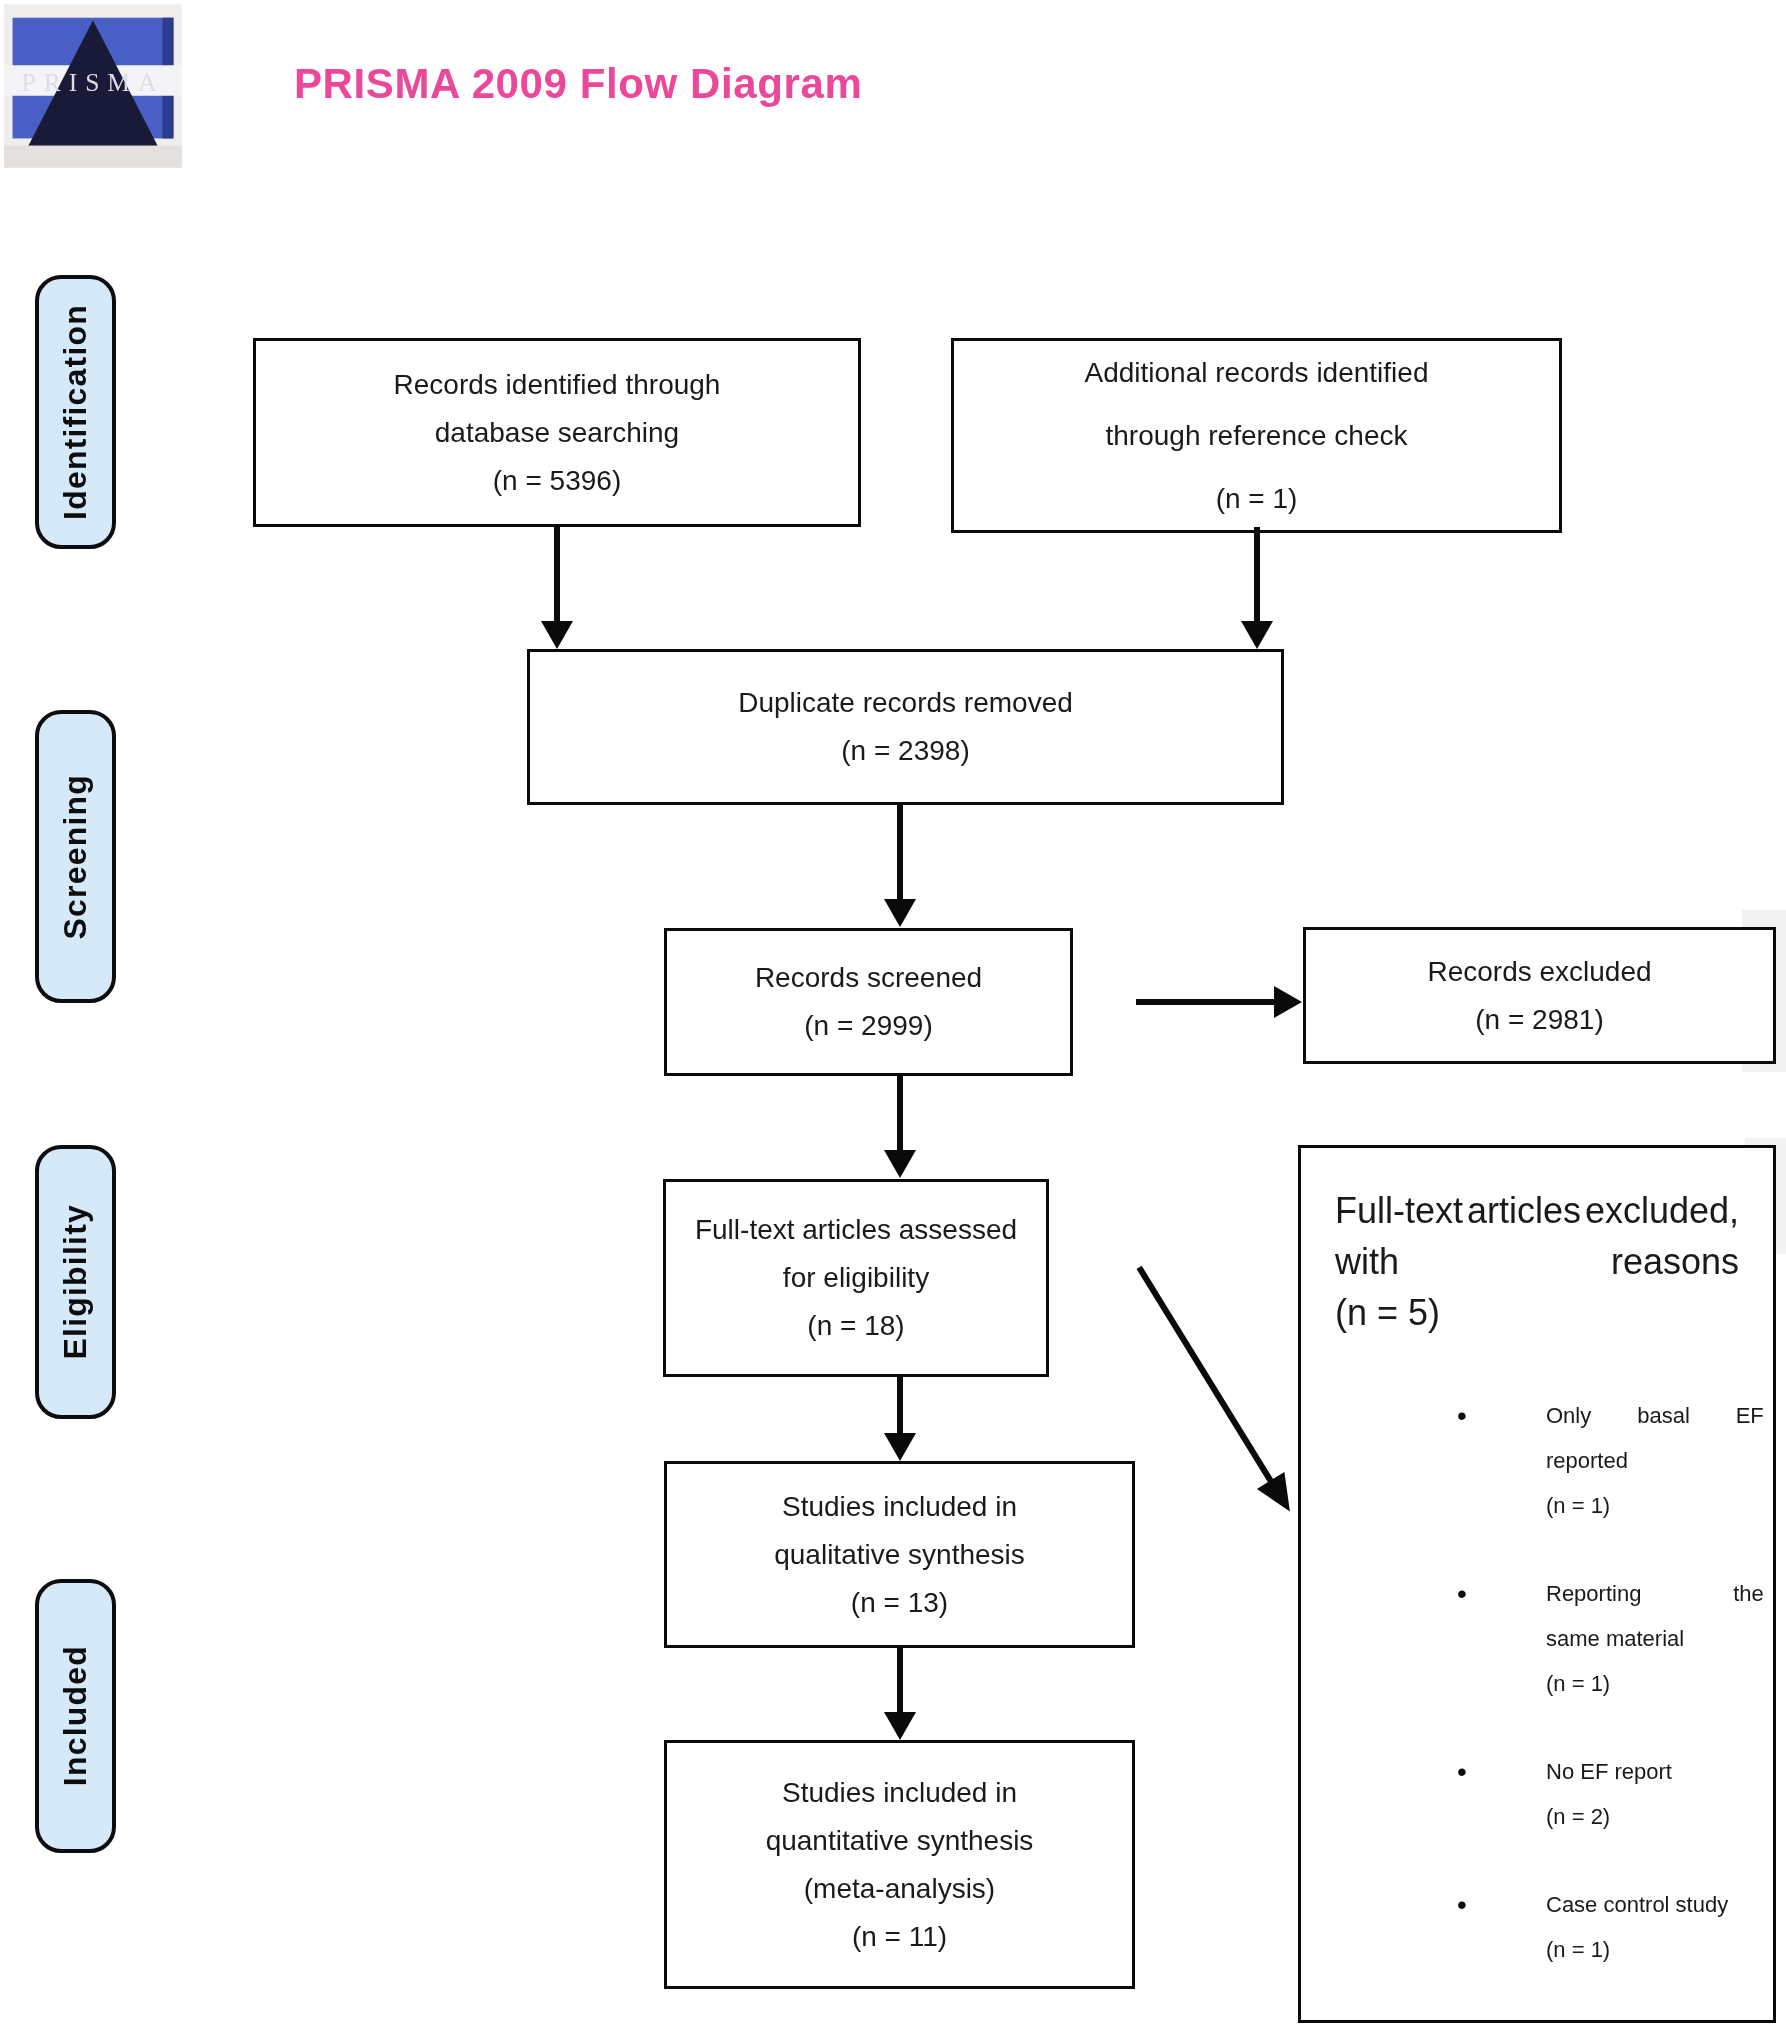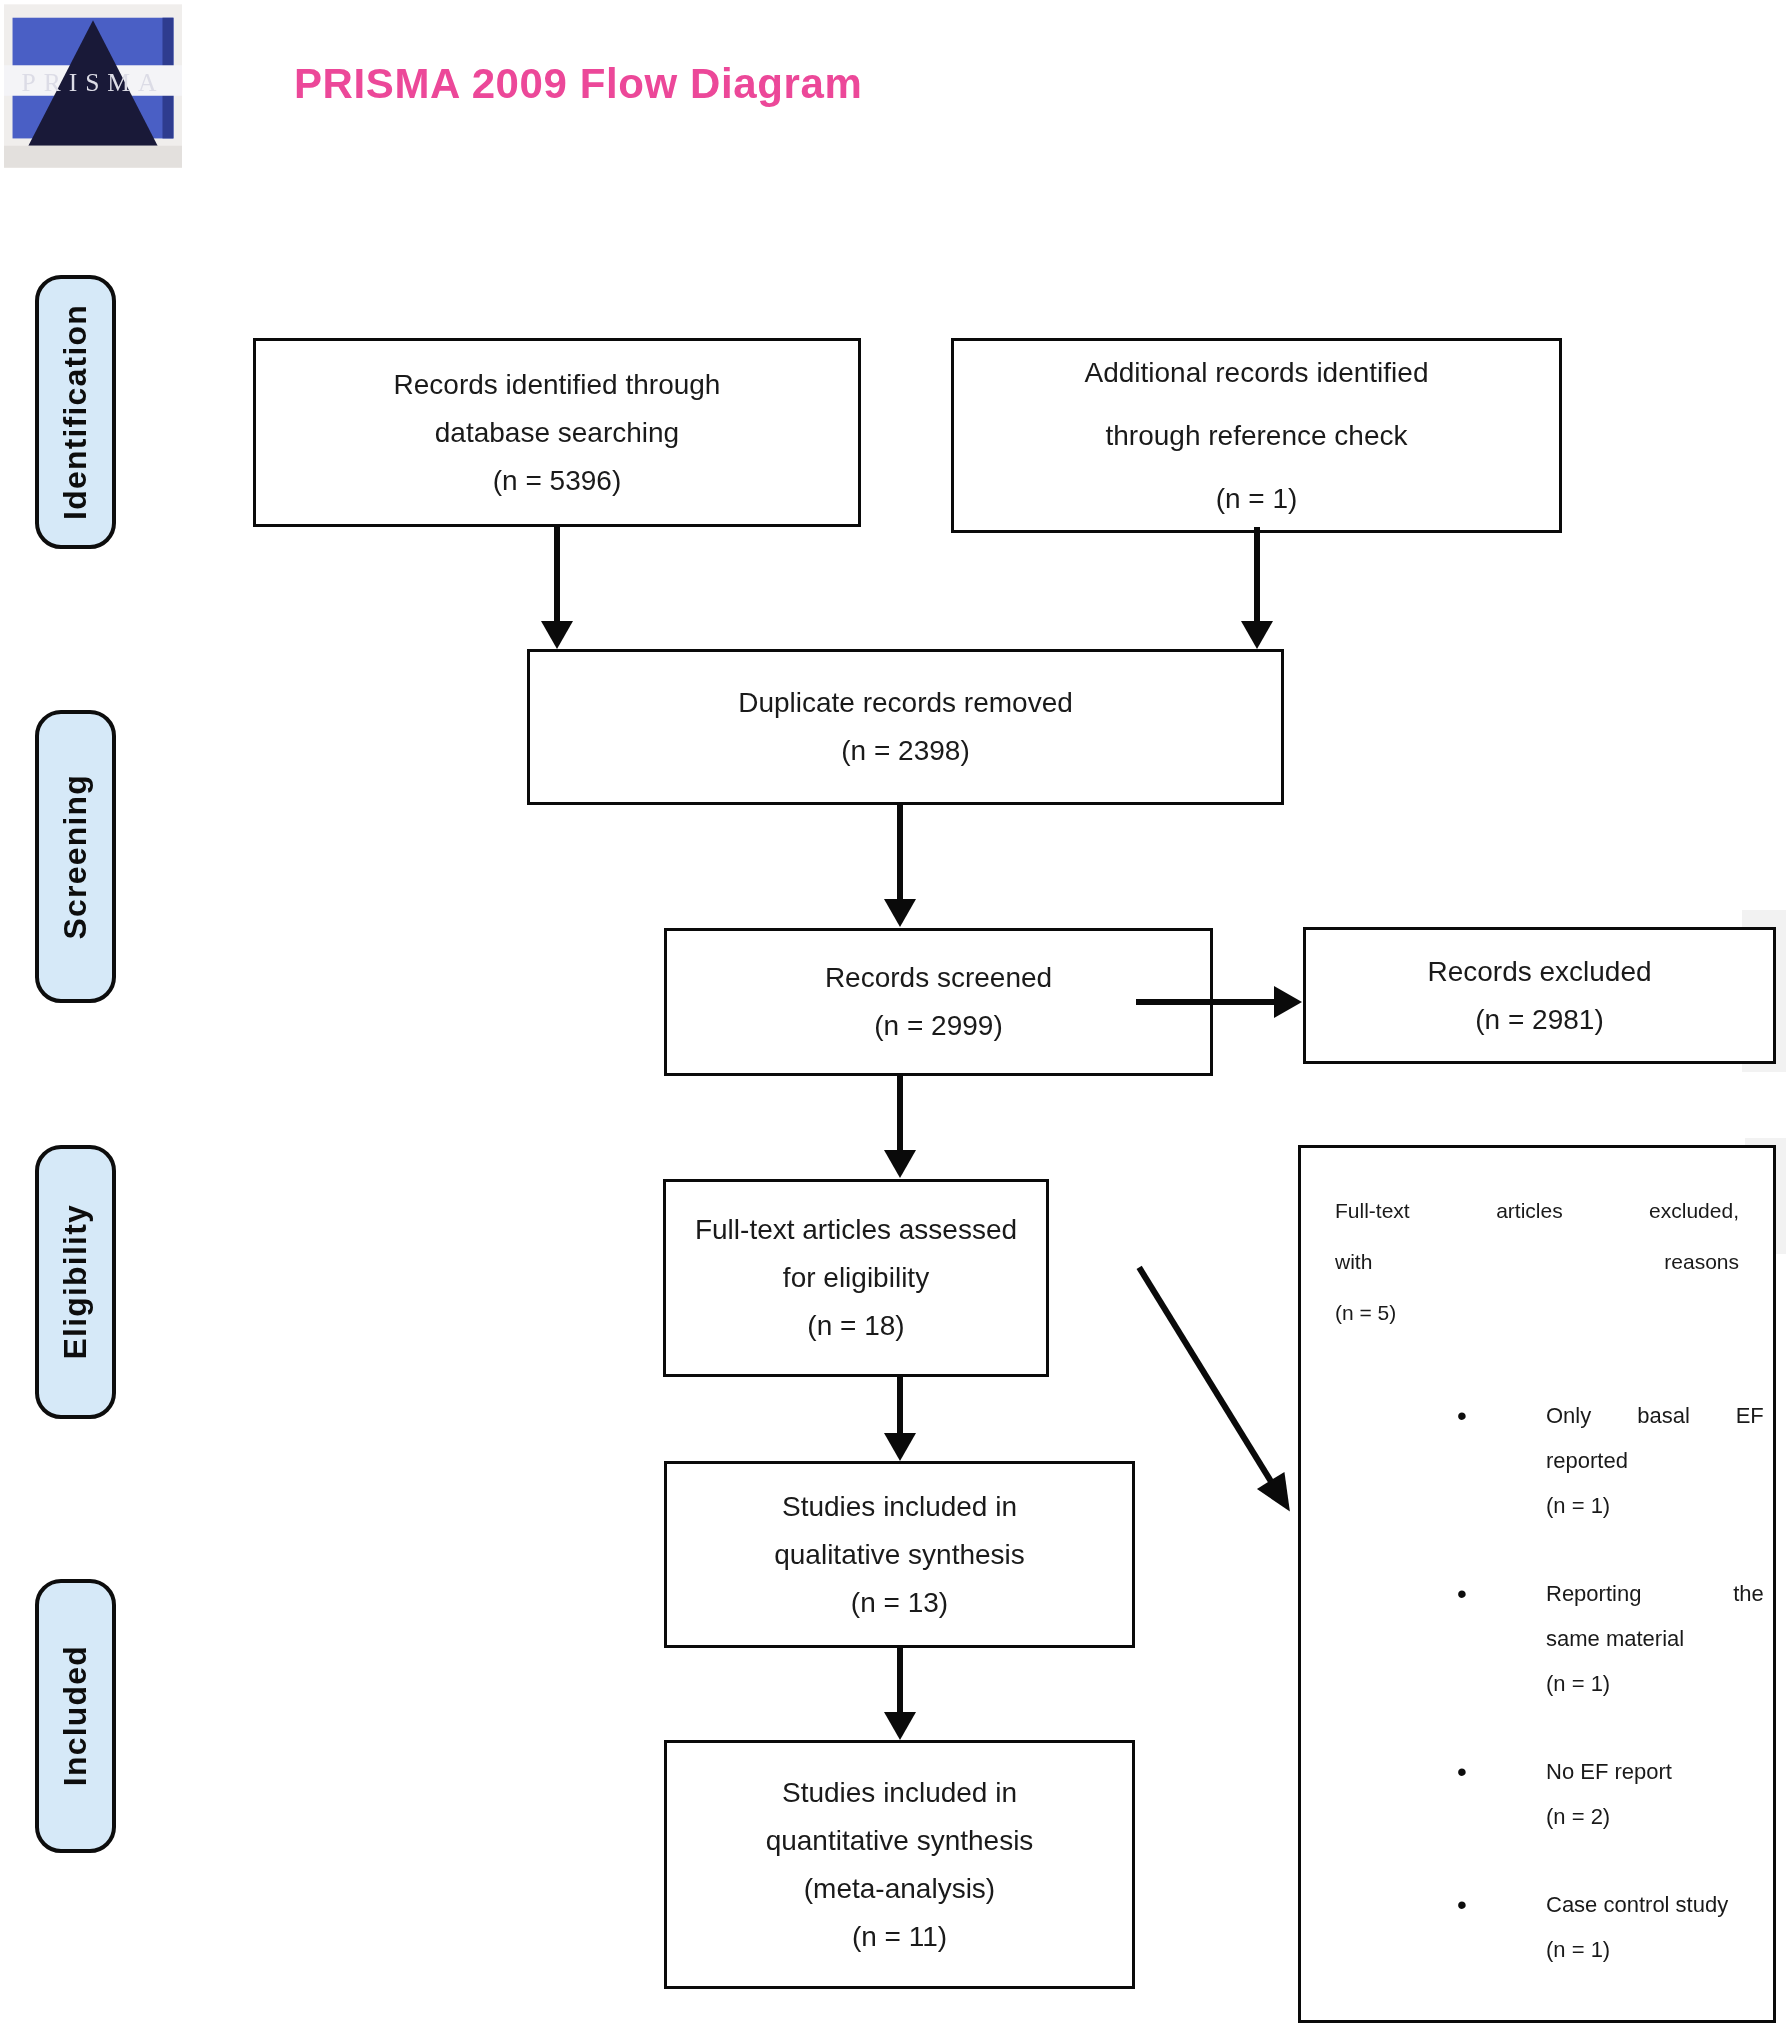--- a/index.html
+++ b/index.html
@@ -45,33 +45,33 @@
   .fbox{
     position:absolute;background:#fff;
     border:3.7px solid var(--line);box-sizing:border-box;
     display:flex;flex-direction:column;align-items:center;justify-content:center;
     text-align:left;font-size:28px;color:#1a1a1a;
   }
   .fbox .bline{line-height:48px;white-space:nowrap;}
   #box-identified{left:253px;top:338px;width:608px;height:189px;}
   #box-additional{left:951px;top:338px;width:611px;height:195px;gap:15px;}
   #box-duplicates{left:527px;top:649px;width:757px;height:156px;}
-  #box-screened{left:664px;top:928px;width:549px;height:148px;}
+  #box-screened{left:664px;top:928px;width:409px;height:148px;}
   #box-records-excluded{left:1303px;top:927px;width:473px;height:137px;}
   #box-fulltext{left:663px;top:1179px;width:386px;height:198px;}
   #box-qualitative{left:664px;top:1461px;width:471px;height:187px;}
   #box-quantitative{left:664px;top:1740px;width:471px;height:249px;}
   
   #box-ft-excluded{
     left:1298px;top:1145px;width:478px;height:878px;
     justify-content:flex-start;align-items:stretch;
     text-align:left;padding:37px 0 0 0;
   }
   .ftx-header{padding:0 34px;}
-  .ftx-header .tline{line-height:51px;font-size:21px;}
+  .ftx-header .tline{line-height:51px;font-size:36px;}
   .ftx-reasons{margin-top:55px;}
   .bullet-item{display:flex;padding-left:156px;margin-bottom:43px;}
   .bullet-dot{
     width:89px;flex:0 0 89px;font-size:28px;line-height:45px;color:#0d0d0d;
   }
   .bullet-lines{flex:1;padding-right:9.2px;}
   .bullet-lines .tline{line-height:45px;font-size:22px;}
   .tline{white-space:nowrap;}
   .tline.jflex{display:flex;justify-content:space-between;white-space:normal;}
   

